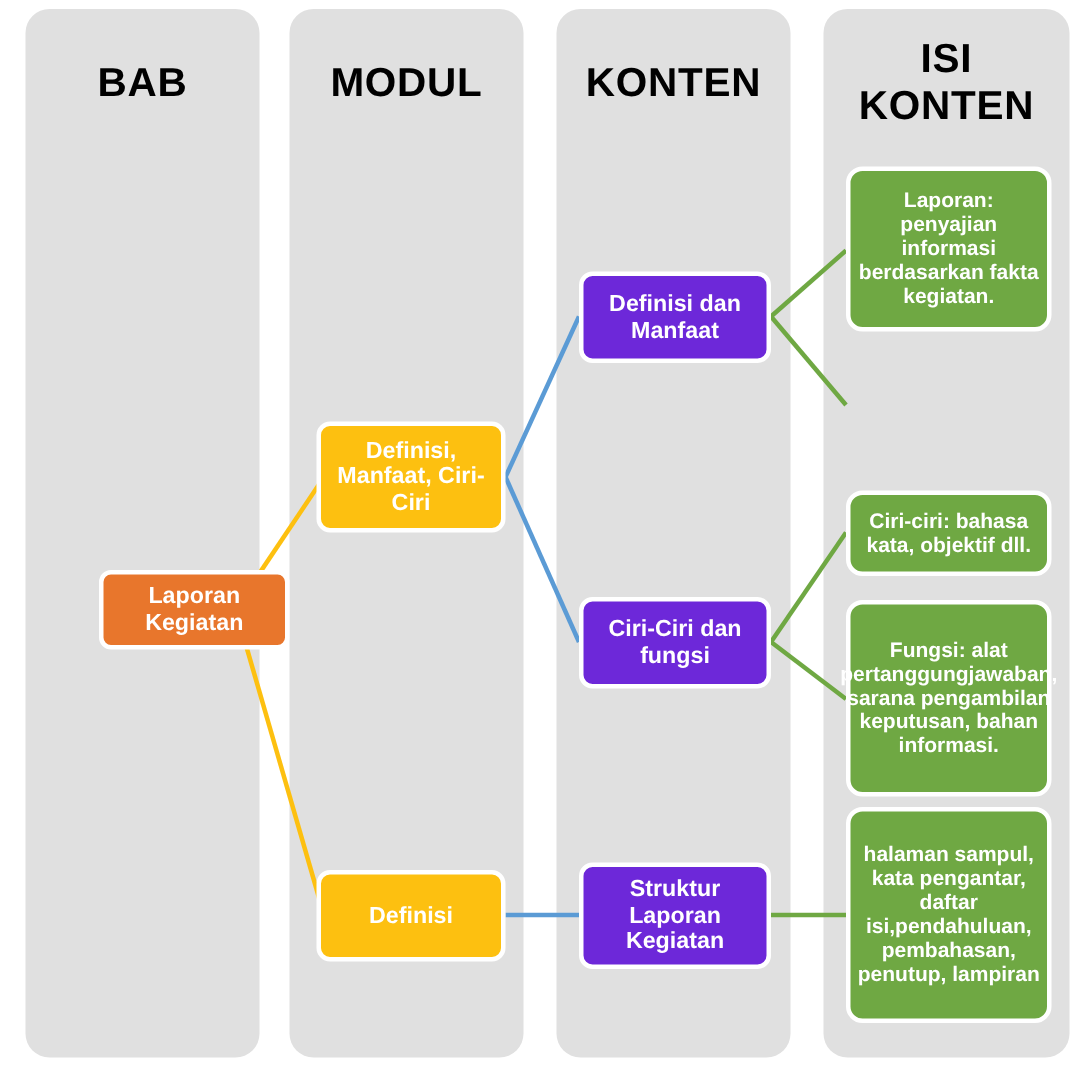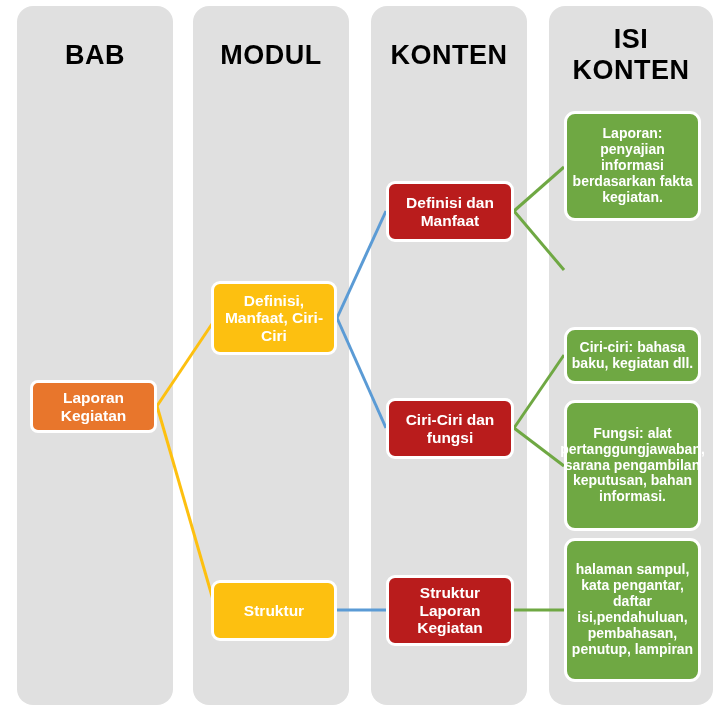--- a/index.html
+++ b/index.html
@@ -39,23 +39,23 @@
     align-items:center;
     justify-content:center;
     text-align:center;
     color:#ffffff;
     font-weight:bold;
     border:3px solid #ffffff;
     border-radius:9px;
     padding:2px 4px;
     line-height:1.14;
   }
-  .node.orange{background:#E8762C;font-size:15.5px;border-radius:8px;}
+  .node.orange{background:#E8762C;font-size:15.5px;border-radius:8px;margin-left:36px;}
   .node.yellow{background:#FDC010;font-size:15.5px;}
-  .node.blue{background:#b91c1c;font-size:15.5px;}
+  .node.blue{background:#6d28d9;font-size:15.5px;}
   .node.green{background:#6FA843;font-size:14px;border-radius:11px;}
 </style>
 </head>
 <body>
 
 <div id="stage">
 
   <div class="column" style="left:17px;top:6px;width:156px;height:699px;"></div>
   <div class="column" style="left:193px;top:6px;width:156px;height:699px;"></div>
   <div class="column" style="left:371px;top:6px;width:156px;height:699px;"></div>
@@ -79,24 +79,24 @@
     <line x1="514" y1="211" x2="564" y2="167" stroke="#6FA843" stroke-width="3"></line>
     <line x1="514" y1="211" x2="564" y2="270" stroke="#6FA843" stroke-width="3"></line>
     <line x1="514" y1="428" x2="564" y2="355" stroke="#6FA843" stroke-width="3"></line>
     <line x1="514" y1="428" x2="564" y2="466" stroke="#6FA843" stroke-width="3"></line>
     <line x1="514" y1="610" x2="564" y2="610" stroke="#6FA843" stroke-width="3"></line>
   </svg>
 
   <div class="node orange" style="left:30px;top:380px;width:127px;height:53px;">Laporan Kegiatan</div>
 
   <div class="node yellow" style="left:211px;top:281px;width:126px;height:74px;">Definisi, Manfaat, Ciri-Ciri</div>
-  <div class="node yellow" style="left:211px;top:580px;width:126px;height:61px;">Struktur</div>
+  <div class="node yellow" style="left:211px;top:580px;width:126px;height:61px;">Definisi</div>
 
   <div class="node blue" style="left:386px;top:181px;width:128px;height:61px;">Definisi dan Manfaat</div>
   <div class="node blue" style="left:386px;top:398px;width:128px;height:61px;text-align:center;">Ciri-Ciri dan fungsi</div>
   <div class="node blue" style="left:386px;top:575px;width:128px;height:71px;">Struktur Laporan Kegiatan</div>
 
   <div class="node green" style="left:564px;top:111px;width:137px;height:110px;text-align:center;">Laporan: penyajian informasi berdasarkan fakta kegiatan.</div>
-  <div class="node green" style="left:564px;top:327px;width:137px;height:57px;">Ciri-ciri: bahasa baku, kegiatan dll.</div>
+  <div class="node green" style="left:564px;top:327px;width:137px;height:57px;">Ciri-ciri: bahasa kata, objektif dll.</div>
   <div class="node green" style="left:564px;top:400px;width:137px;height:131px;text-align:center;">Fungsi:  alat pertanggungjawaban, sarana pengambilan keputusan, bahan informasi.</div>
   <div class="node green" style="left:564px;top:538px;width:137px;height:144px;">halaman sampul, kata pengantar, daftar isi,pendahuluan, pembahasan, penutup, lampiran</div>
 
 </div>
 
 </body></html>

